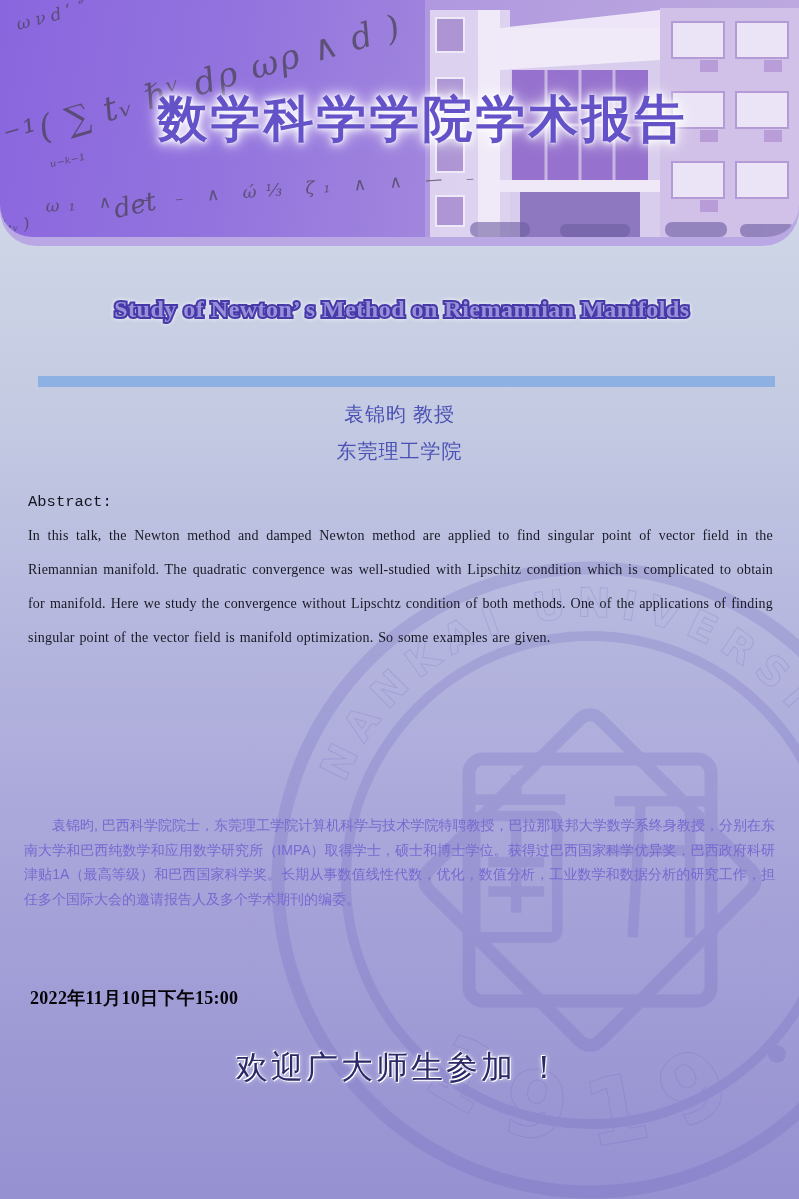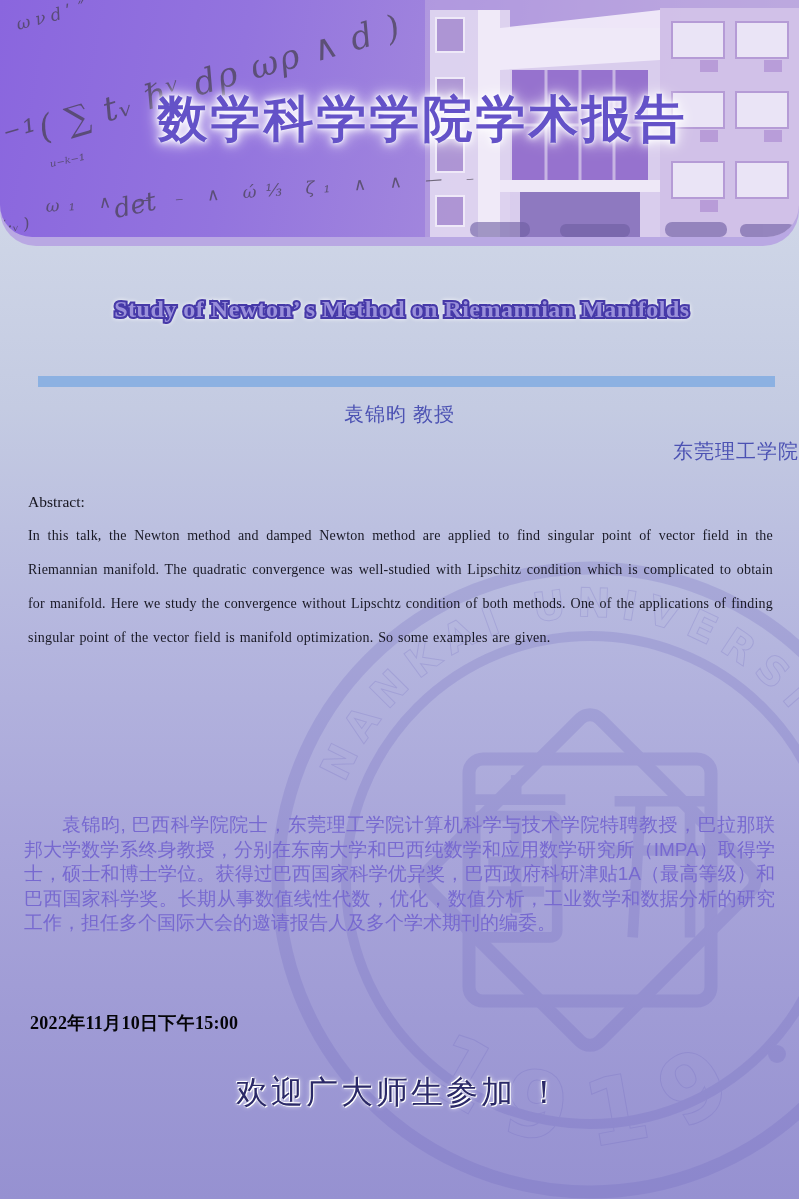--- a/index.html
+++ b/index.html
@@ -46,36 +46,36 @@
     fill:#9a90da; stroke:#4639a8; stroke-width:4.2px; paint-order:stroke;
   }
 
   .divider { height:11px; background:#8cb1e2; margin:44px 24px 0 38px; }
 
   .speaker-name, .speaker-affiliation {
     text-align:center; font-family:"Liberation Serif","DejaVu Serif",serif;
     font-size:20px; color:#4c52b3; letter-spacing:1px;
   }
   .speaker-name { margin-top:14px; }
-  .speaker-affiliation { margin-top:10px;text-align:right; }
+  .speaker-affiliation { margin-top:10px; }
 
   
   .abstract { margin:28px 26px 0 28px; }
-  .abstract-label { font-family:Liberation Serif, serif; font-size:15.5px; color:#15151f; }
+  .abstract-label { font-family:Liberation Mono, monospace; font-size:15.5px; color:#15151f; }
   .abstract-text {
     margin-top:8px; font-family:"Liberation Serif","DejaVu Serif",serif;
     font-size:14px; line-height:34px; letter-spacing:.2px; word-spacing:1px;
     text-align:justify; color:#181824;
   }
 
   
   .bio { margin:158px 24px 0 24px; color:#7769d0; }
   .bio-label { font-size:15px; }
   .bio-text {
-    margin-top:8px; font-size:19px; line-height:24.5px;
+    margin-top:8px; font-size:14px; line-height:24.5px;
     text-align:justify; text-indent:2em; color:#7769d0;
   }
 
   
   .footer { margin:72px 0 0 30px; }
   .event-datetime, .meeting-id {
     font-family:"Liberation Serif","DejaVu Serif",serif; font-weight:bold;
     font-size:18px; color:#050508; line-height:31px; letter-spacing:.3px;
   }
   .welcome {

